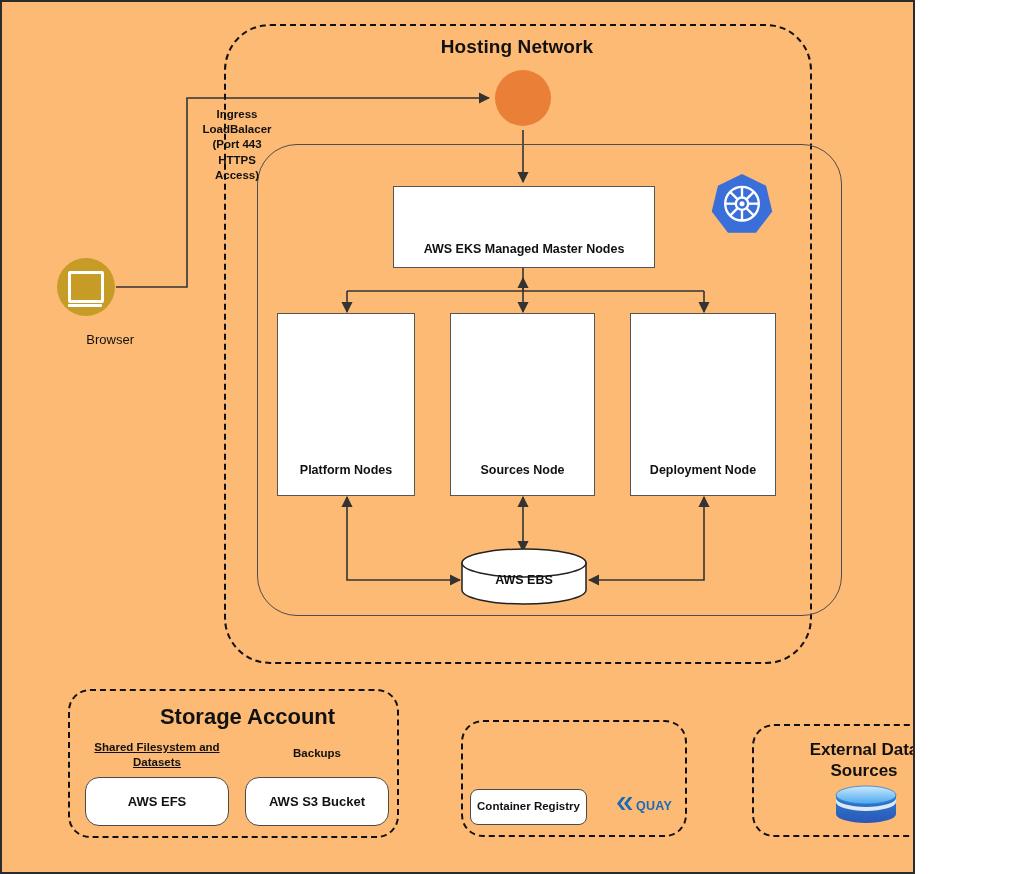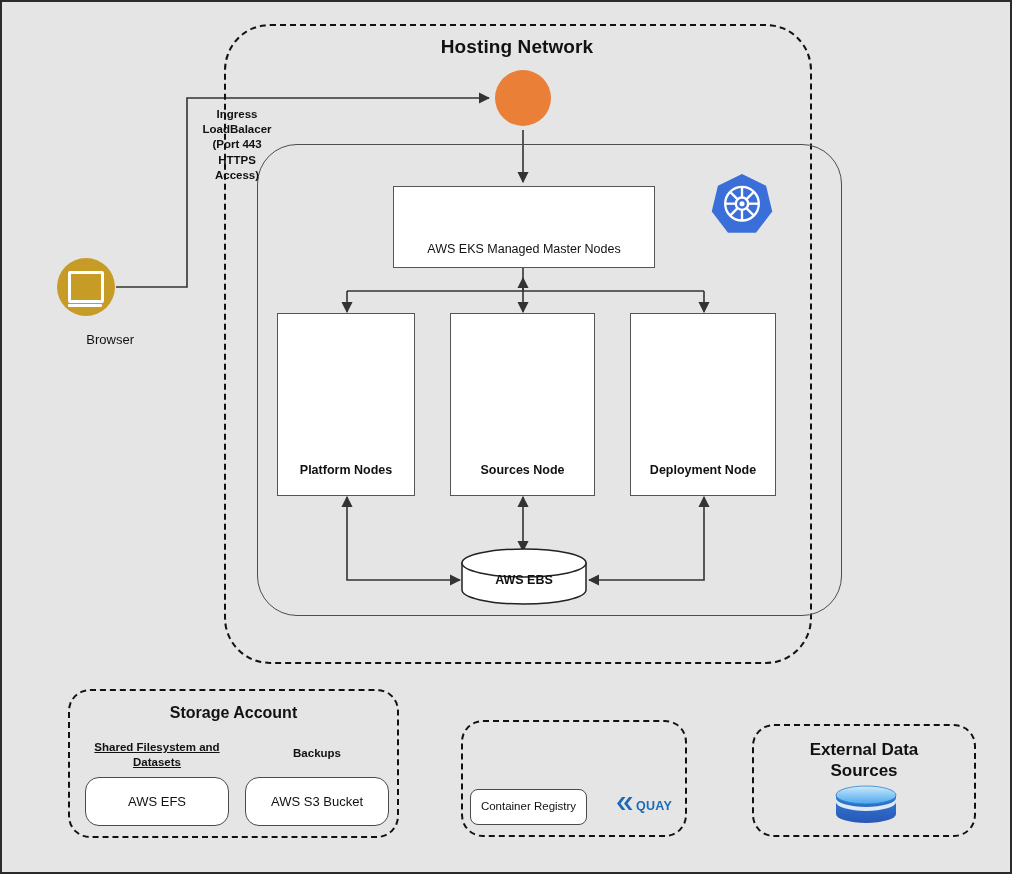--- a/index.html
+++ b/index.html
@@ -6,23 +6,23 @@
     margin: 0;
     padding: 0;
     background: #ffffff;
   }
   body {
     font-family: "Liberation Sans", sans-serif;
     color: #1a1a1a;
   }
   #canvas {
     position: relative;
-    width: 1012px;
+    width: 915px;
     height: 874px;
-    background: #e5e5e5;
+    background: #fdba74;
     border: 2px solid #2b2b2e;
     box-sizing: border-box;
     overflow: hidden;
   }
   .abs { position: absolute; box-sizing: border-box; }
 
   
   .dashed-region {
     border: 2.5px dashed #111111;
     border-radius: 46px;
@@ -53,21 +53,21 @@
   }
   .title-md {
     font-size: 17px;
     font-weight: bold;
     text-align: center;
     line-height: 1.25;
     color: #111111;
   }
   .label-box {
     font-size: 12.5px;
-    font-weight: normal;
+    font-weight: bold;
     text-align: center;
     color: #111111;
   }
   .label-sm {
     font-size: 11.5px;
     font-weight: bold;
     text-align: center;
     line-height: 1.3;
     color: #111111;
   }
@@ -364,21 +364,21 @@
 
   <div class="abs lb-circle" style="left:493px; top:68px;"></div>
 
   <div class="abs edge-label" style="left:186px; top:105px; width:98px; white-space:pre-line;">Ingress
 LoadBalacer
 (Port 443
 HTTPS
 Access)</div>
 
   <div class="abs dashed-region" style="left:66px; top:687px; width:331px; height:149px; border-radius:22px;"></div>
-  <div class="abs title-md" style="left:66px; top:701px; width:331px; font-size:16px;">Storage Account</div>
+  <div class="abs title-md" style="left:80px; top:701px; width:331px; font-size:22px;">Storage Account</div>
 
   <div class="abs label-sm" style="left:83px; top:738px; width:144px; white-space:pre-line;text-decoration:underline;">Shared Filesystem and
 Datasets</div>
   <div class="abs rounded-box" style="left:83px; top:775px; width:144px; height:49px;"></div>
   <div class="abs label-box" style="left:83px; top:792px; width:144px; font-size:13px;">AWS EFS</div>
 
   <div class="abs label-sm" style="left:243px; top:744px; width:144px;">Backups</div>
   <div class="abs rounded-box" style="left:243px; top:775px; width:144px; height:49px;"></div>
   <div class="abs label-box" style="left:243px; top:792px; width:144px; font-size:13px;">AWS S3 Bucket</div>
 

